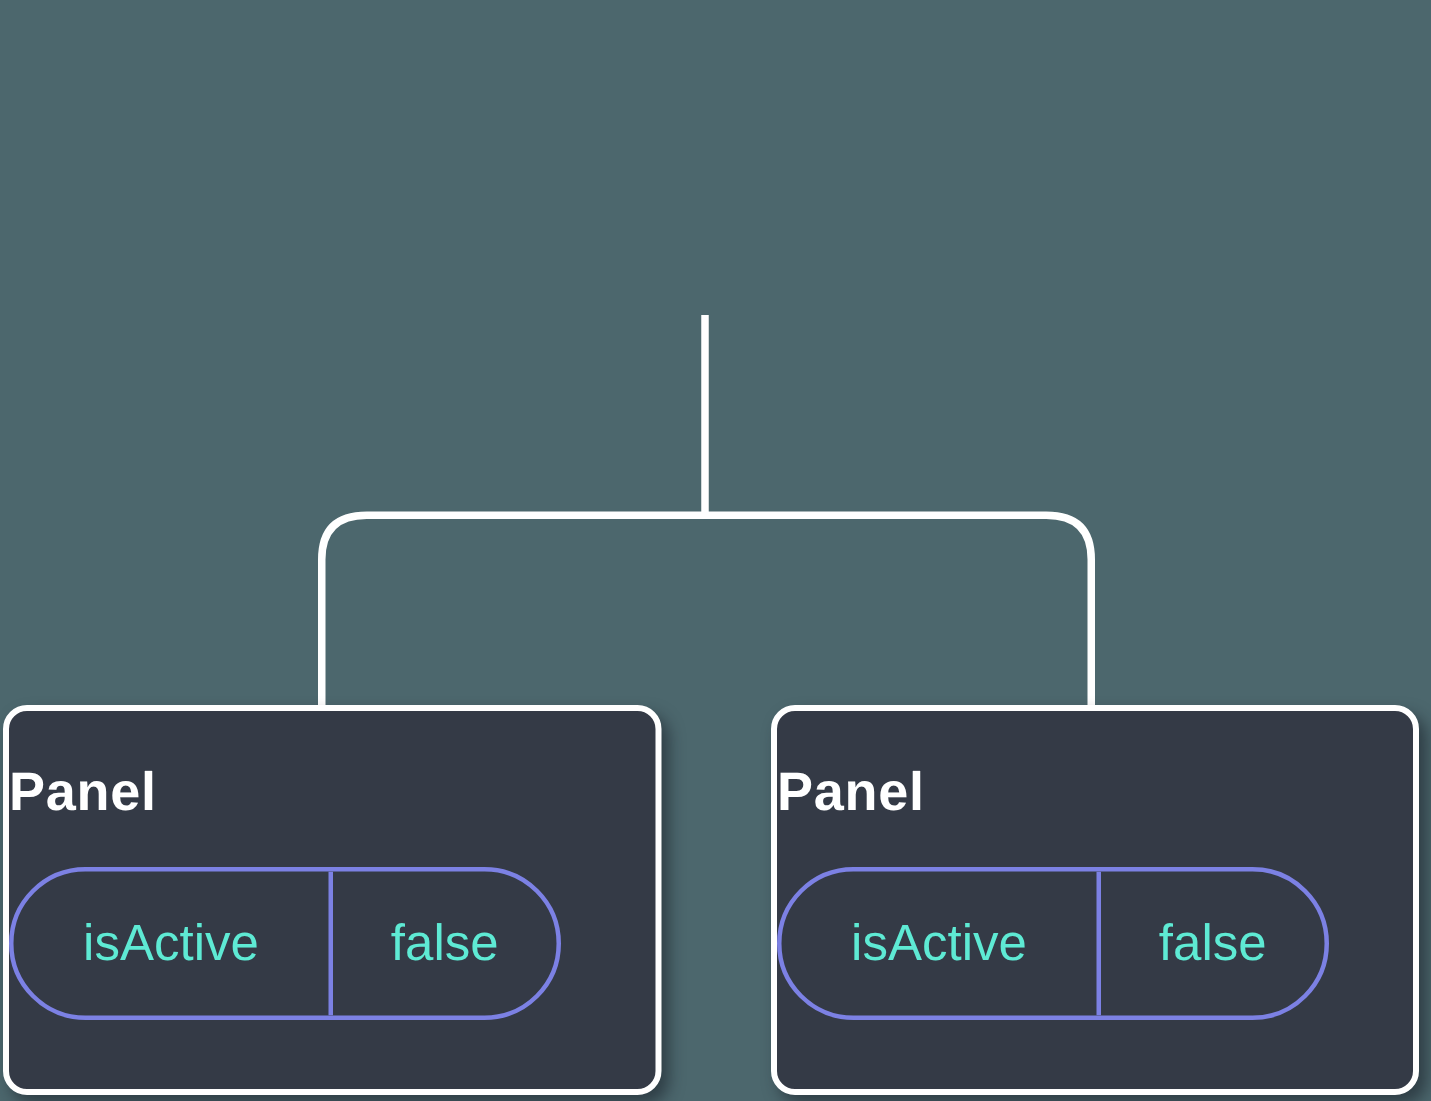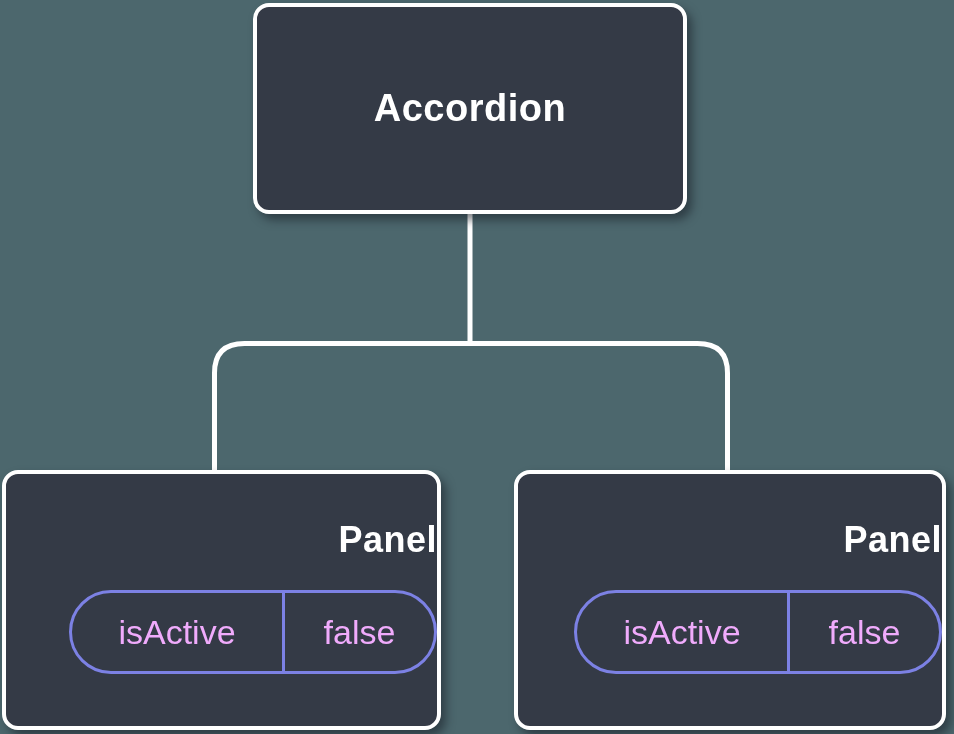--- a/index.html
+++ b/index.html
@@ -45,41 +45,41 @@
     font-size: 38px;
     font-weight: 600;
     letter-spacing: 0.5px;
   }
   .node-panel {
     top: 470px;
     width: 439px;
     height: 260px;
     display: flex;
     flex-direction: column;
-    align-items: flex-end;
-    padding-top: 44px;
+    align-items: flex-start;
+    padding-top: 32px;
   }
   .node-panel.left  { left: 2px; }
   .node-panel.right { left: 514px; width: 432px; }
   .node-panel .node-title {
     font-size: 36px;
     font-weight: 600;
     line-height: 44px;
     letter-spacing: 0.5px;
   }
   .state-pill {
     margin-top: 28px;
     box-sizing: border-box;
     width: 368px;
-    height: 84px;
+    height: 102px;
     border: 3px solid #7c81e4;
     border-radius: 51px;
     display: flex;
     align-items: stretch;
-    color: #f0abfc;
+    color: #5eead4;
     font-size: 34px;
     overflow: hidden;
   }
   .state-pill .cell {
     display: flex;
     align-items: center;
     justify-content: center;
   }
   .state-pill .cell.key {
     flex: 0 0 58%;
@@ -93,23 +93,20 @@
 </head>
 <body>
 
 <div class="canvas">
 
   <svg class="connector-svg" viewBox="0 0 954 734" xmlns="http://www.w3.org/2000/svg">
     <path d="M 470 210 L 470 345" stroke="#ffffff" stroke-width="5" fill="none"></path>
     <path d="M 214.5 472 L 214.5 373 Q 214.5 343.5 244.5 343.5 L 697.5 343.5 Q 727.5 343.5 727.5 373 L 727.5 472" stroke="#ffffff" stroke-width="5" fill="none"></path>
   </svg>
 
-  <div class="node node-root">
-    <span class="node-title">Accordion</span>
-  </div>
 
   <div class="node node-panel left">
     <span class="node-title">Panel</span>
     <div class="state-pill">
       <span class="cell key">isActive</span>
       <span class="cell value">false</span>
     </div>
   </div>
 
   <div class="node node-panel right">

